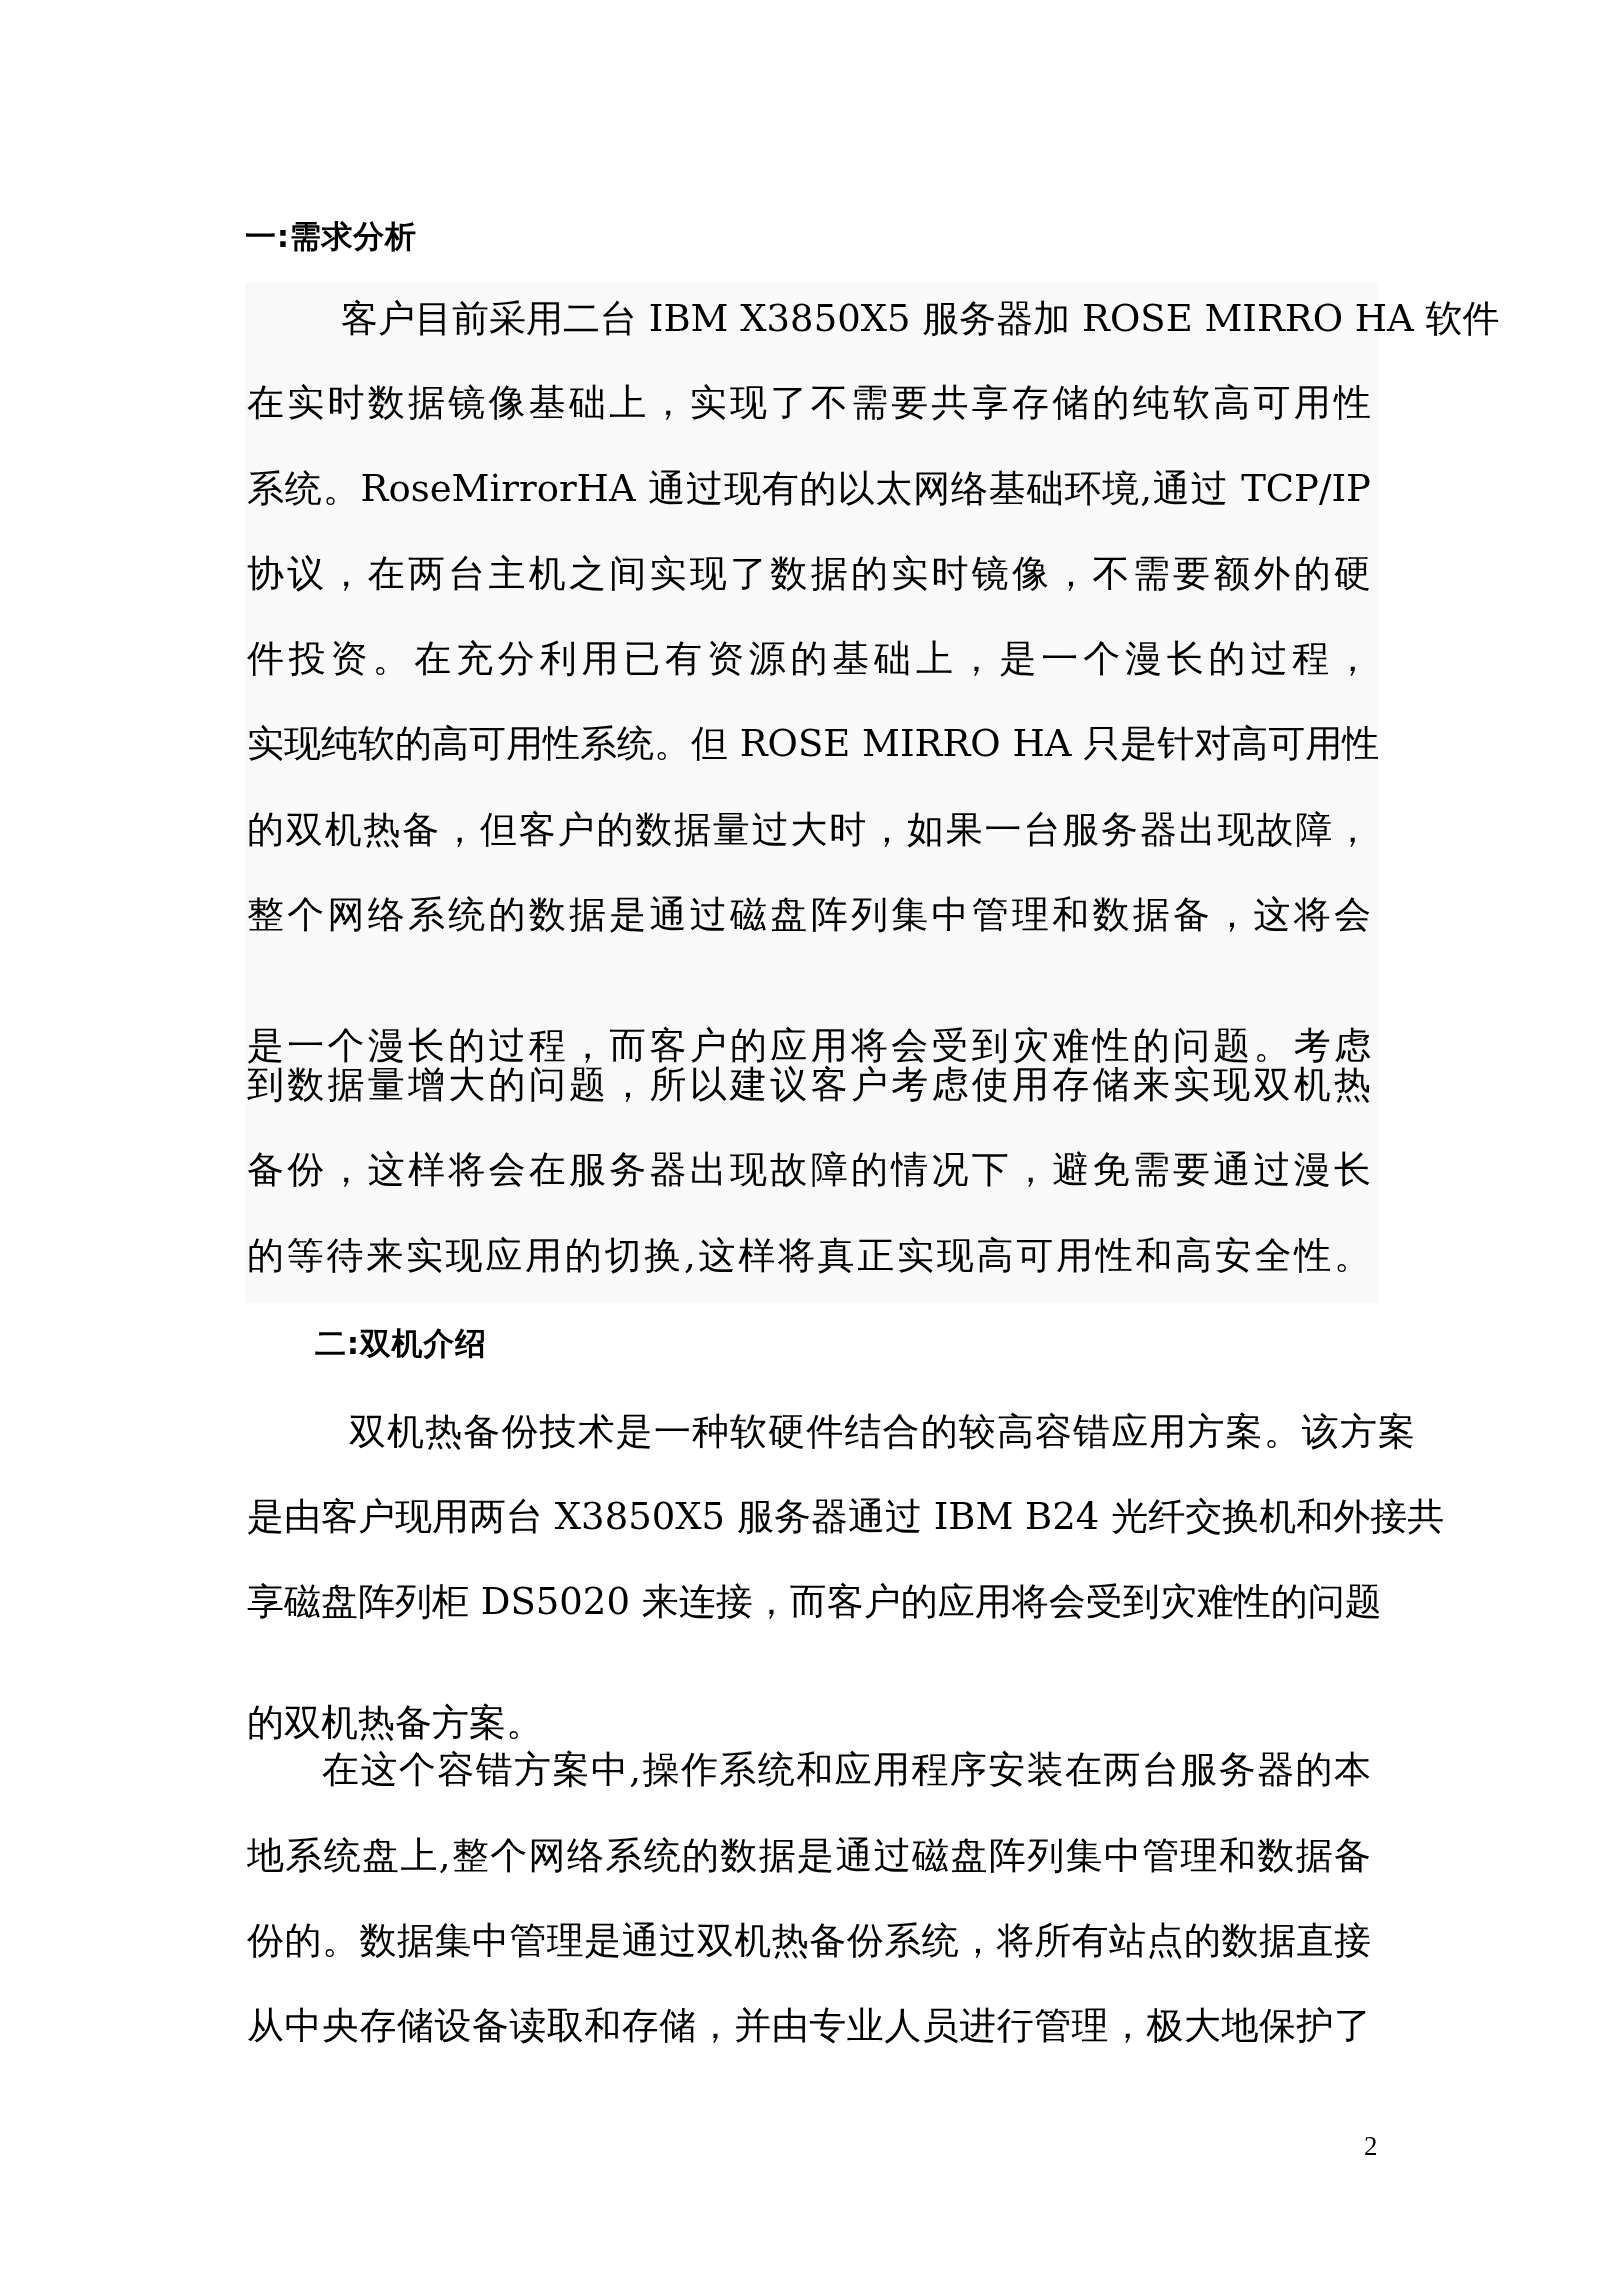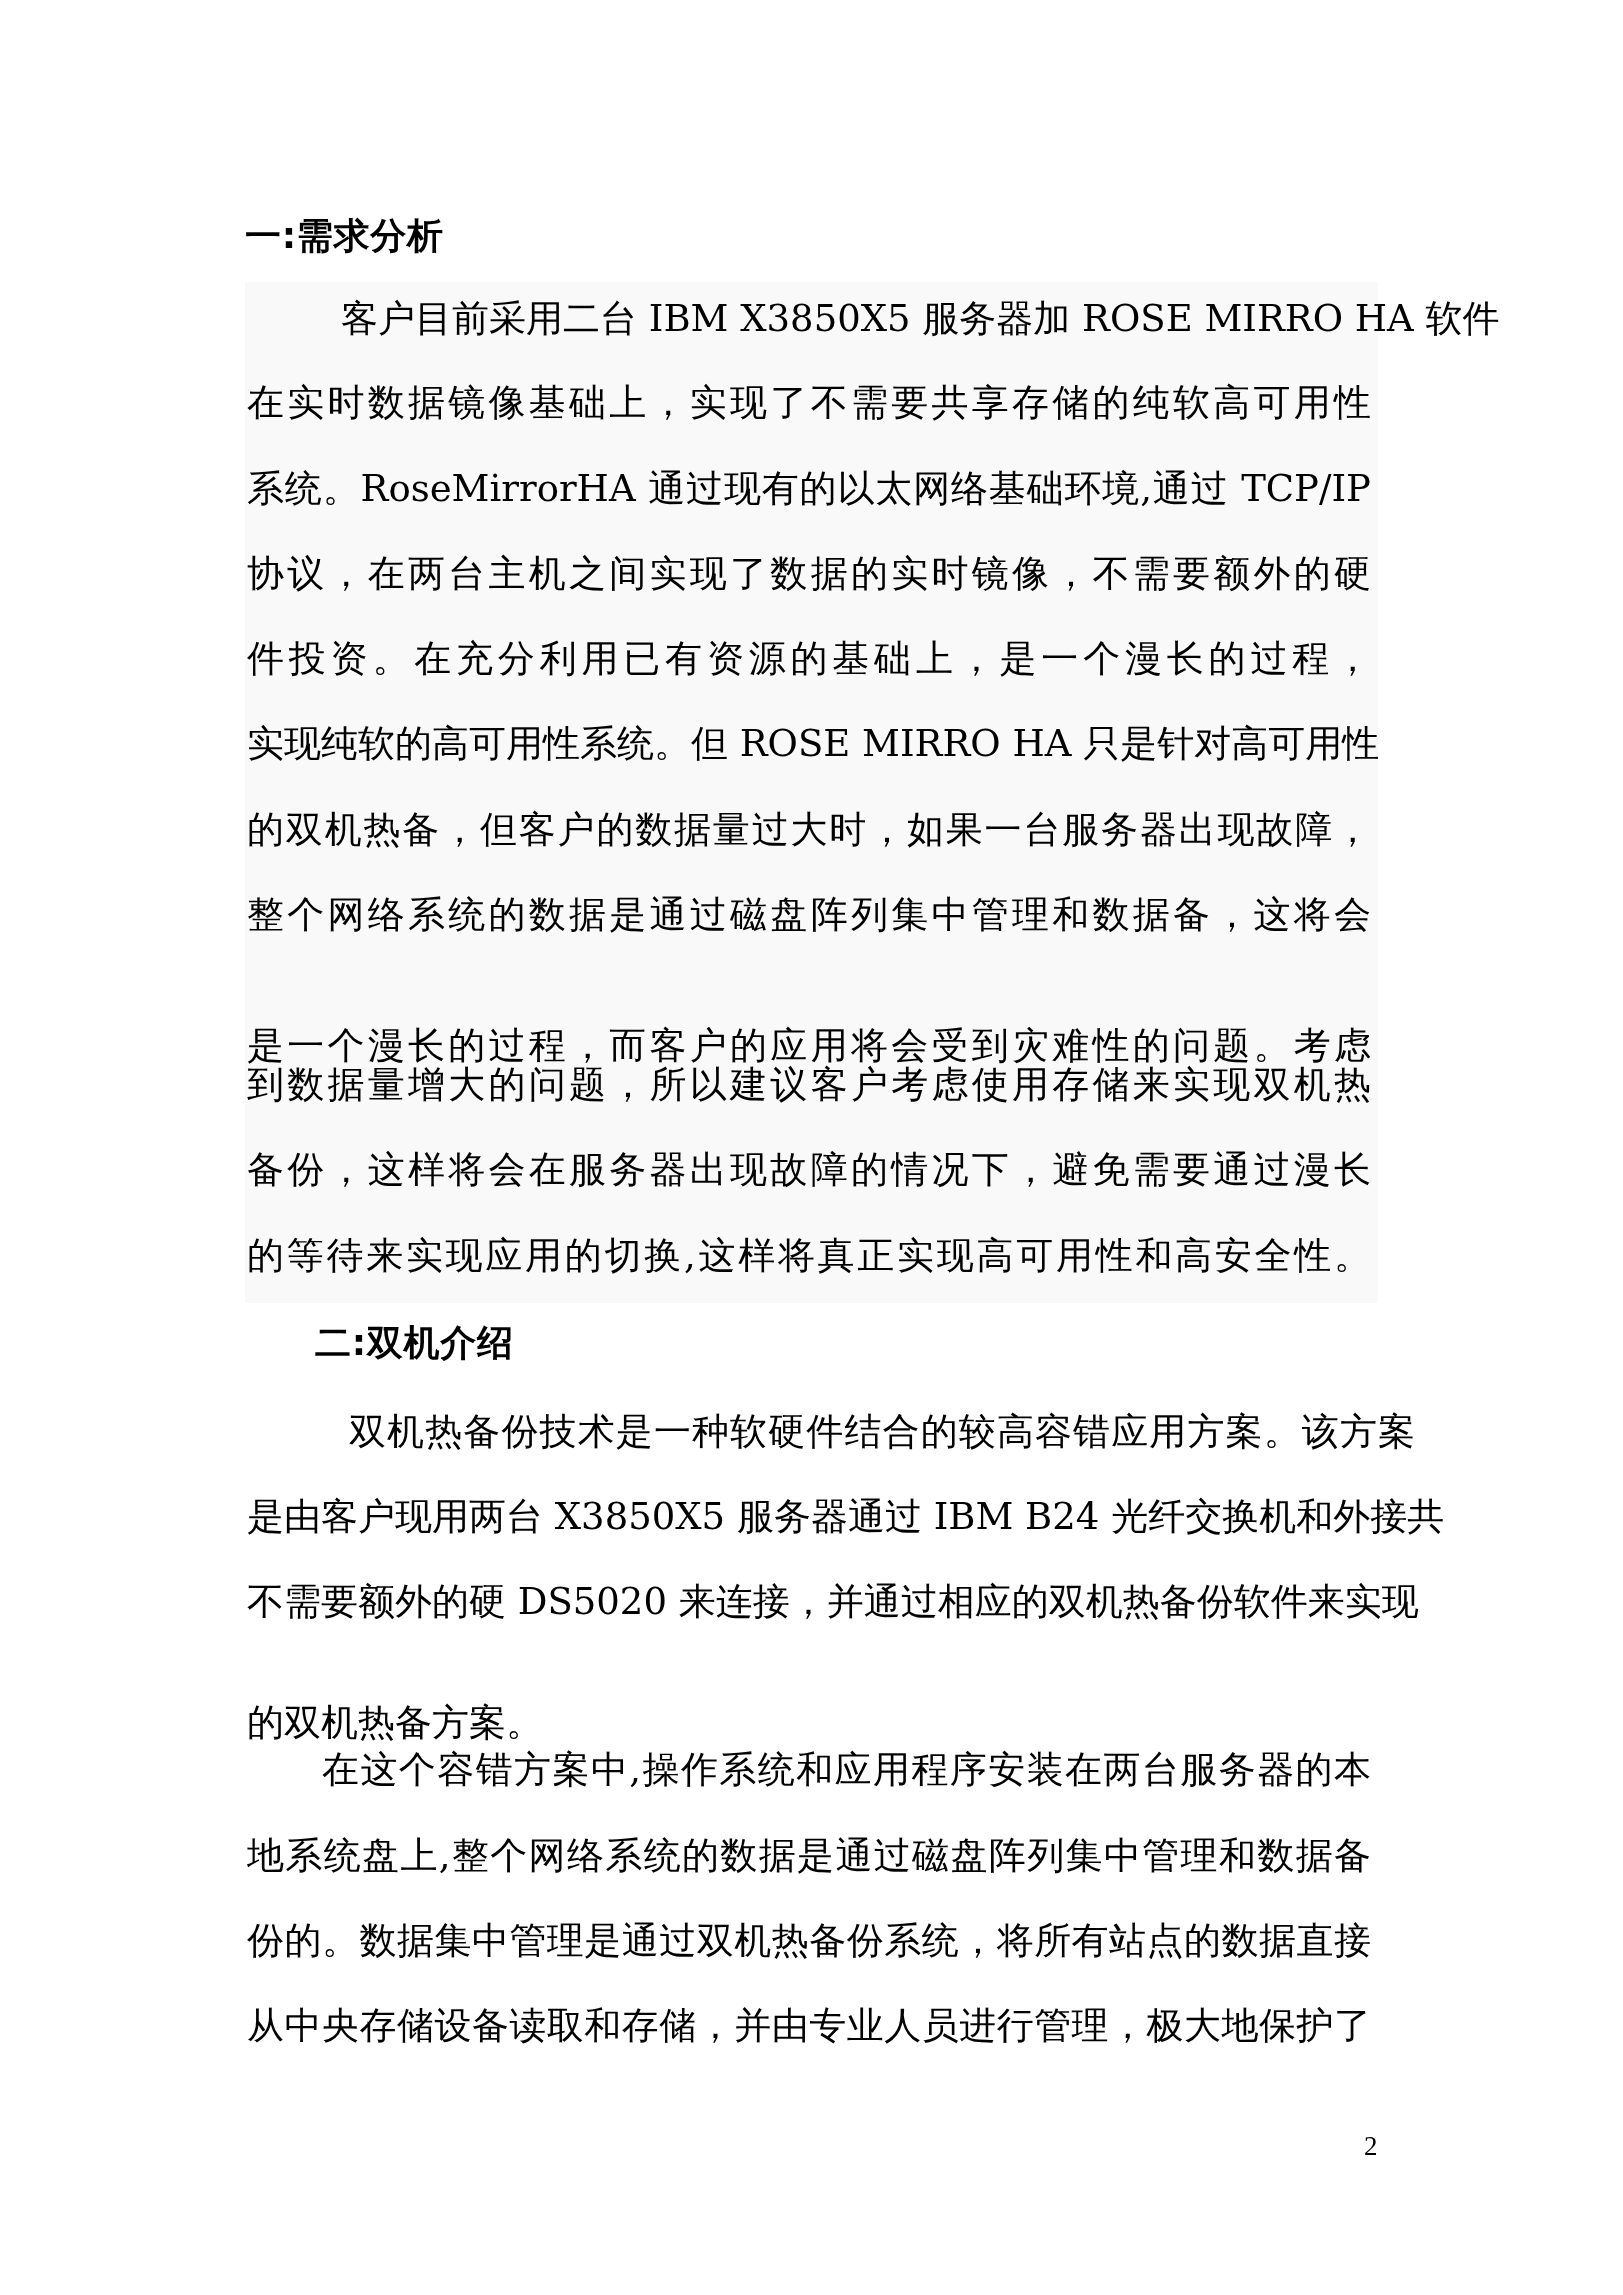--- a/index.html
+++ b/index.html
@@ -1,20 +1,20 @@
 <!DOCTYPE html>
 <html style="font-size:11px"><head>
 <meta charset="utf-8">
 <style>
   html, body { margin: 0; padding: 0; background: #ffffff; }
   body { width: 1623px; height: 2295px; position: relative; overflow: hidden;
          font-family: "DejaVu Serif", "Liberation Serif", serif; color: #000; }
   .page { position: absolute; left: 0; top: 0; width: 1623px; height: 2295px; background: #fff; }
   .heading { position: absolute; font-family: "DejaVu Sans", "Liberation Sans", sans-serif;
-             font-weight: bold; font-size: 36px; line-height: 44px; white-space: nowrap; letter-spacing: 0.7px; }
+             font-weight: bold; font-size: 31px; line-height: 44px; white-space: nowrap; letter-spacing: 0.7px; }
   .h1 { left: 245px; top: 214px; }
   .h2 { left: 315px; top: 1321px; }
   .shade { position: absolute; left: 245px; top: 282px; width: 1133px; height: 1021px; background: #f9f9f9; }
   .line { position: absolute; left: 247px; width: 1124px; font-size: 37px; line-height: 42px;
           height: 42px; text-align: justify; text-align-last: justify; white-space: nowrap; overflow: visible; }
   .line.last { text-align-last: left; margin-top: 36px; }
   .line.ind-a { left: 341px; width: 1030px; }
   .line.ind-b { left: 305px; width: 1066px; margin-left: 44px; }
   .line.ind-c { left: 322px; width: 1049px; }
   .pagenum { position: absolute; left: 1364px; top: 2133px; font-family: "Liberation Serif", serif;
@@ -42,21 +42,21 @@
     <div class="line" style="top:1064px">到数据量增大的问题，所以建议客户考虑使用存储来实现双机热</div>
     <div class="line" style="top:1149px">备份，这样将会在服务器出现故障的情况下，避免需要通过漫长</div>
     <div class="line" style="top:1235px">的等待来实现应用的切换,这样将真正实现高可用性和高安全性。</div>
   </div>
 
   <div class="heading h2">二:双机介绍</div>
 
   <div>
     <div class="line ind-b" style="top:1411px">双机热备份技术是一种软硬件结合的较高容错应用方案。该方案</div>
     <div class="line" style="top:1496px">是由客户现用两台 X3850X5 服务器通过 IBM B24 光纤交换机和外接共</div>
-    <div class="line" style="top:1581px">不需要额外的硬 DS5020 来连接，并通过相应的双机热备份软件来实现</div>
+    <div class="line" style="top:1581px">享磁盘阵列柜 DS5020 来连接，而客户的应用将会受到灾难性的问题</div>
     <div class="line last" style="top:1666px">的双机热备方案。</div>
   </div>
 
   <div>
     <div class="line ind-c" style="top:1749px">在这个容错方案中,操作系统和应用程序安装在两台服务器的本</div>
     <div class="line" style="top:1835px">地系统盘上,整个网络系统的数据是通过磁盘阵列集中管理和数据备</div>
     <div class="line" style="top:1920px">份的。数据集中管理是通过双机热备份系统，将所有站点的数据直接</div>
     <div class="line" style="top:2005px">从中央存储设备读取和存储，并由专业人员进行管理，极大地保护了</div>
   </div>
 

